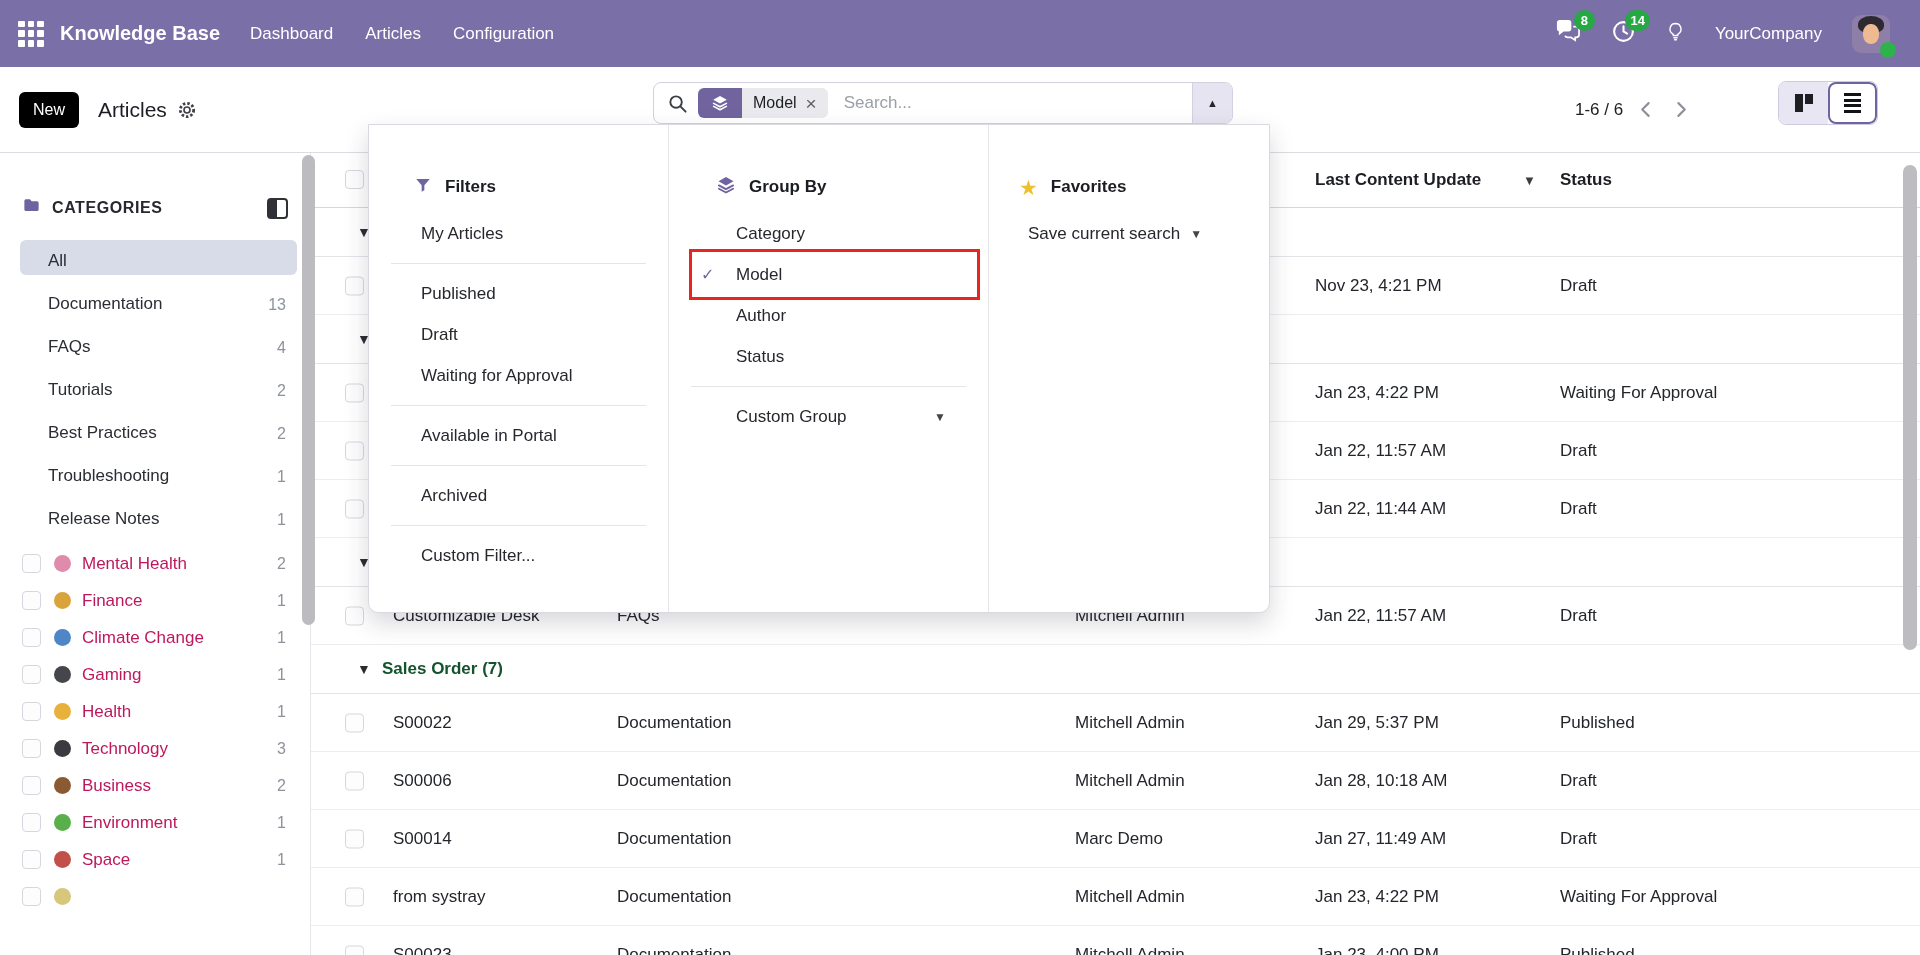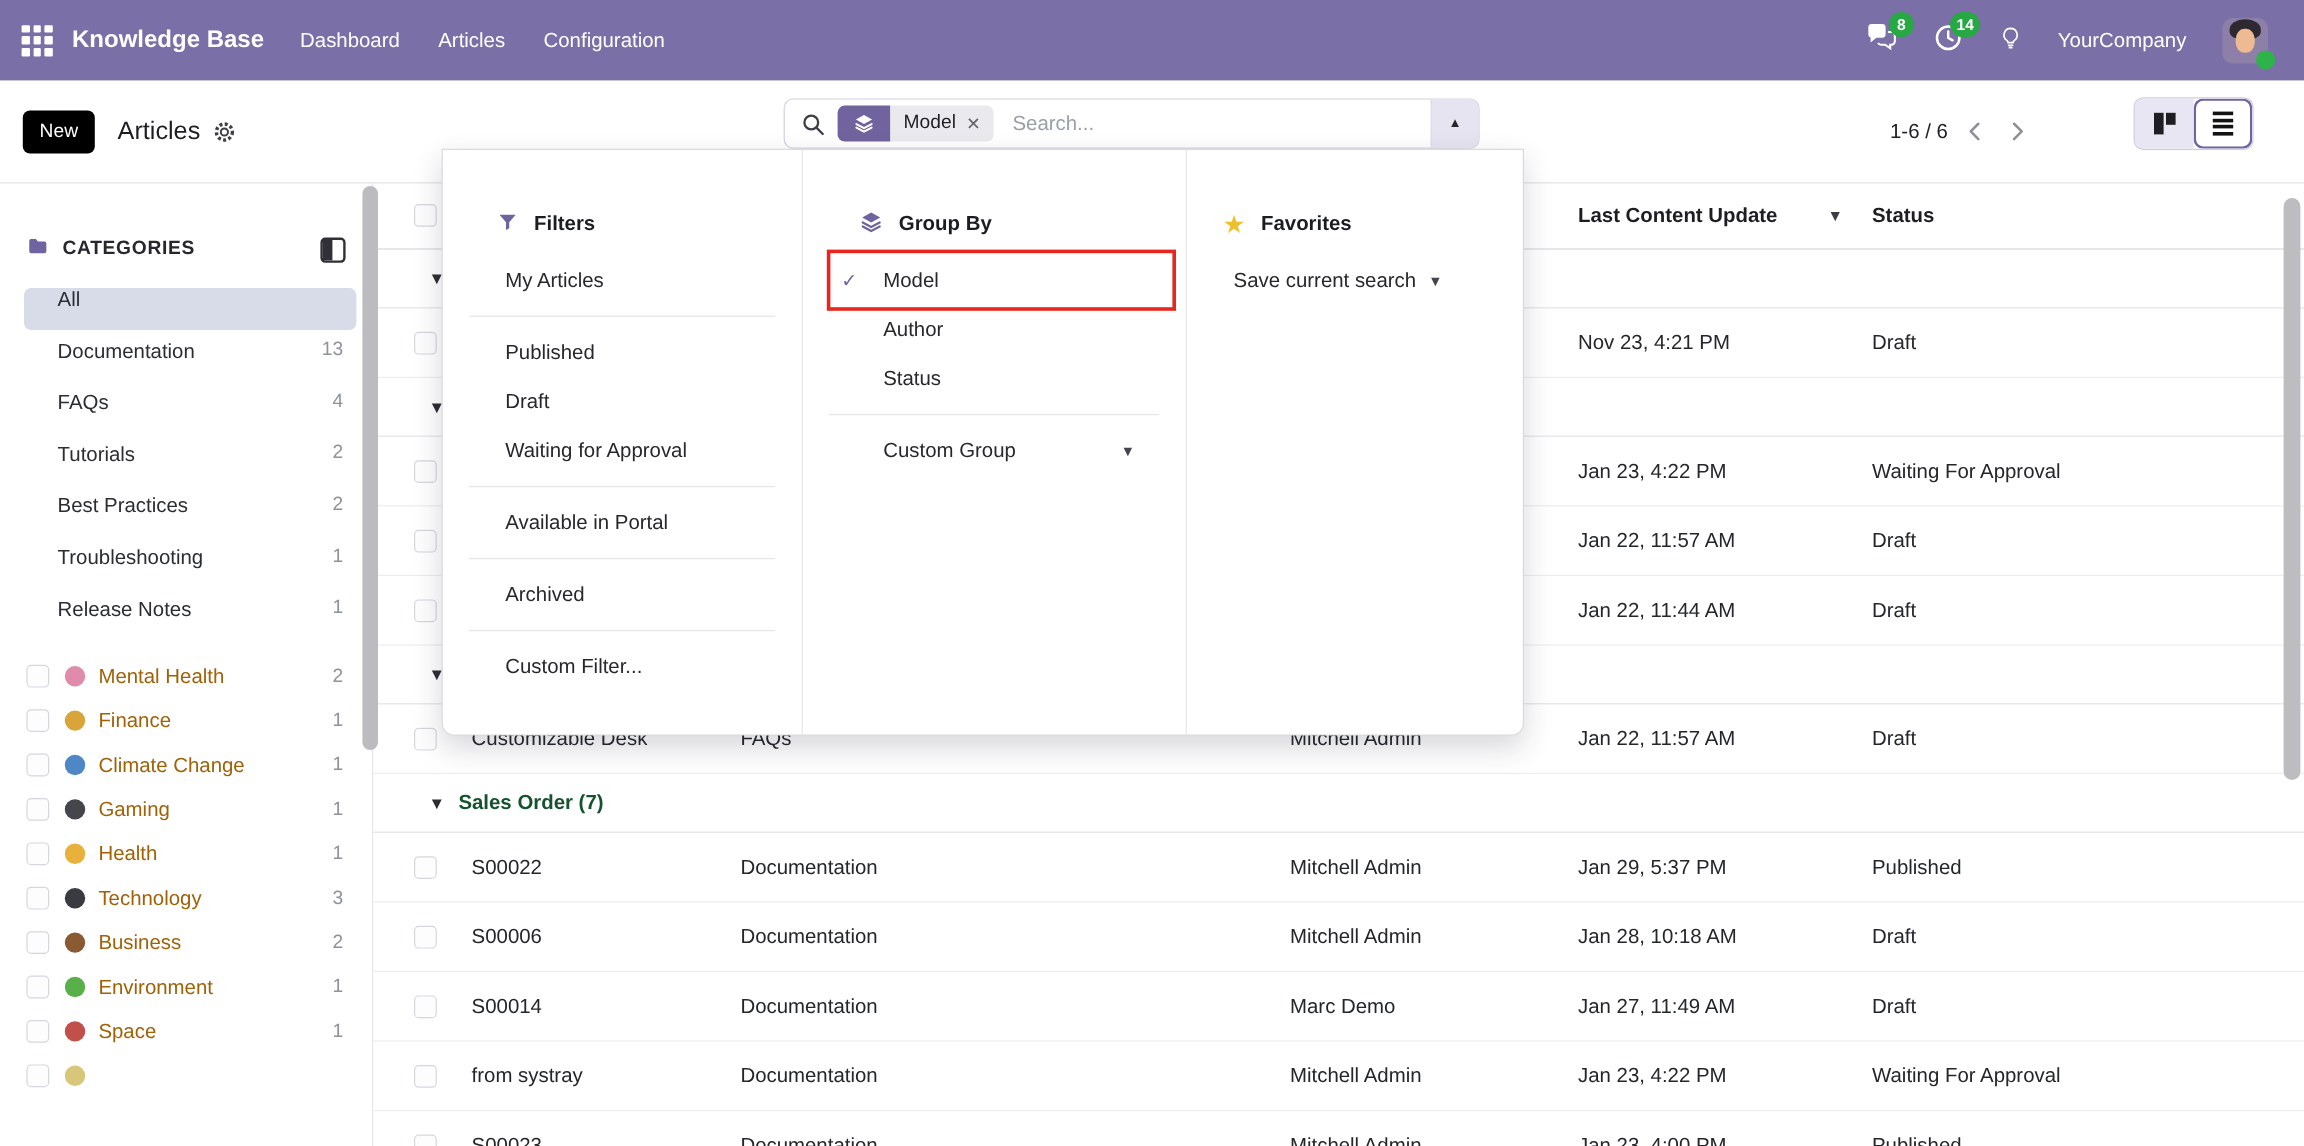--- a/index.html
+++ b/index.html
@@ -74,31 +74,31 @@
   
   .sidebar { position:absolute; left:0; top:153px; width:311px; bottom:0; background:#fff;
     border-right:1px solid #e6e7ea; z-index:10; overflow:hidden; }
   .sb-inner { padding-top:40px; }
   .sec-header { display:flex; align-items:center; padding:0 22px; height:30px; }
   .sec-header .txt { margin-left:11px; font-size:16px; font-weight:bold; letter-spacing:.6px; color:#26282e; }
   .panel-toggle { margin-left:auto; width:21px; height:21px; border:2.5px solid #303136;
     border-radius:4px; position:relative; cursor:pointer; }
   .panel-toggle::before { content:""; position:absolute; left:0; top:0; bottom:0; width:45%; background:#303136; }
   .cat-list { margin-top:17px; }
-  .cat-item { display:flex; align-items:flex-start; height:35px; margin:0 13px 8px 20px;
+  .cat-item { display:flex; align-items:flex-end; height:35px; margin:0 13px 8px 20px;
     padding:0 11px 4px 28px; border-radius:6px; cursor:pointer; }
   .cat-item.selected { background:#d8dce9; }
   .cat-item .label { font-size:17px; color:#2a2d33; }
   .cat-item .count { margin-left:auto; font-size:16px; color:#8d929b; }
   .tags-header { margin-top:30px; }
   .tag-list { margin-top:12px; }
   .tag-item { display:flex; align-items:center; height:37px; padding:0 24px 0 22px; cursor:pointer; }
   .checkbox { width:19px; height:19px; border:1.5px solid #d4d7de; border-radius:4px; background:#fdfdfe; flex:none; }
   .tag-dot { width:17px; height:17px; border-radius:50%; margin-left:13px; flex:none; }
-  .tag-item .label { margin-left:11px; font-size:17px; color:#a16207; }
+  .tag-item .label { margin-left:11px; font-size:17px; color:#be185d; }
   .tag-item .count { margin-left:auto; font-size:16px; color:#8d929b; }
   .sb-scrollbar { position:absolute; left:302px; top:155px; width:13px; height:470px;
     background:#bcbcc0; border-radius:7px; z-index:15; }
 
   
   .main { position:absolute; left:311px; top:153px; right:0; bottom:0; background:#fff; }
   .thead { position:relative; height:55px; border-bottom:1px solid #d5d7dc; }
   .thead .cb { position:absolute; left:34px; top:17px; }
   .th { position:absolute; top:50%; transform:translateY(-50%); font-weight:bold; font-size:17px; color:#1c1e23; cursor:pointer; }
   .th.date { left:1004px; }
@@ -518,20 +518,23 @@
       <span>
         <svg viewBox="0 0 24 24" width="20" height="20">
             <path d="M12 2.5 21 7.5l-9 5-9-5z" fill="#6f63a0"></path>
             <path d="M3.5 12.5 12 17l8.5-4.5" stroke="#6f63a0" stroke-width="2.2" fill="none" stroke-linecap="round"></path>
             <path d="M3.5 16.5 12 21l8.5-4.5" stroke="#6f63a0" stroke-width="2.2" fill="none" stroke-linecap="round"></path>
           </svg>
       </span>
       <span class="txt">Group By</span>
     </div>
     <div>
+        <div class="dd-item">
+          <span>Category</span>
+        </div>
         <div class="dd-item hl">
           <span class="check">✓</span>
           <span>Model</span>
         </div>
         <div class="dd-item">
           <span>Author</span>
         </div>
         <div class="dd-item">
           <span>Status</span>
         </div>

